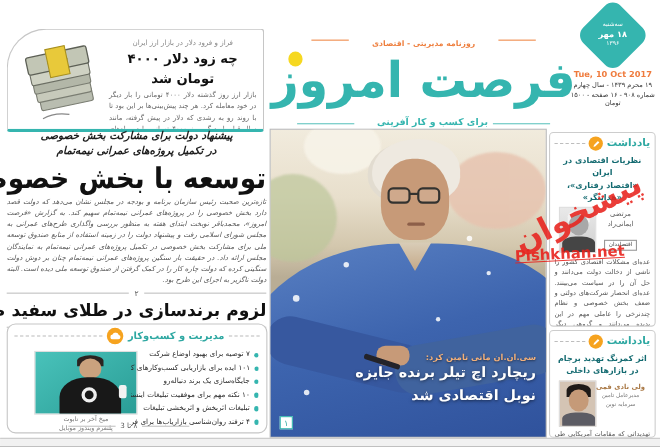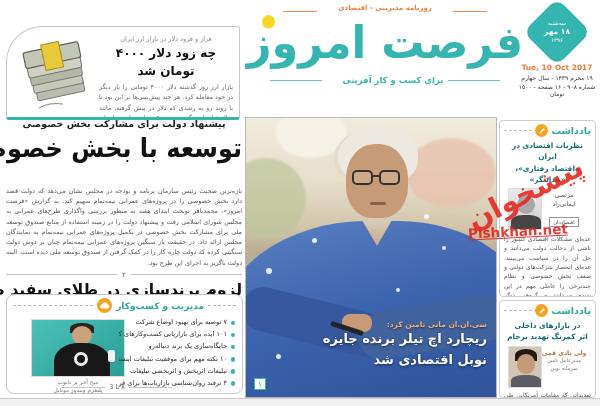--- a/index.html
+++ b/index.html
@@ -18,21 +18,21 @@
     border-radius:36px 3px 3px 3px; background:#fff; overflow:hidden;
   }
   .dollar-art { position:absolute; left:14px; top:7px; width:76px; height:80px; }
   .dollar-text { position:absolute; right:6px; top:7px; width:134px; text-align:center; }
   .kicker-xs { font-size:6.5px; color:#888; line-height:1.6; }
   .dollar-headline { font-size:12px; font-weight:bold; color:#101010; line-height:1.5; }
   .body-xs { font-size:6.3px; color:#666; text-align:justify; line-height:1.6; margin-top:2px; }
 
   
   .masthead { left:242px; top:4px; width:286px; text-align:center; }
-  .mh-kicker { display:flex; align-items:flex-end; gap:21px; justify-content:center; }
+  .mh-kicker { display:flex; align-items:flex-start; gap:21px; justify-content:center;margin-top:32px; }
   .mh-kicker .rule { width:34px; height:1px; background:#ef8a4a; }
   .mh-kicker .txt { font-size:7px; color:#ee7f3e; font-weight:bold; }
   .mh-title {
     position:relative; font-size:43px; font-weight:bold; color:#35b5af;
     line-height:60px; height:62px; white-space:nowrap; transform:scaleY(1.04);
   }
   .mh-dot { position:absolute; left:20px; top:4px; width:13px; height:13px;
     border-radius:50%; background:#f6d821; }
   .mh-tagline { display:flex; align-items:center; gap:5px; justify-content:center; margin-top:1px; }
   .mh-tagline .rule { width:52px; height:1px; background:#63c5c0; }
@@ -53,24 +53,24 @@
   .hijri { position:absolute; top:68px; width:100%; font-size:6px; color:#333; }
   .issue { position:absolute; top:77px; width:100%; font-size:6px; color:#333; }
   .website {
     position:absolute; top:87px; left:2px; right:2px; border:1px solid #35b5af;
     outline:1px solid #bfe7e5; color:#2ea8a2; font-weight:bold; font-size:7.5px;
     padding:2px 0 3px; direction:ltr; background:#fdfdfd;
   }
 
   
   .lead-col { left:6px; top:117px; width:236px; text-align:center; }
-  .lead-kicker { font-size:9.5px; font-weight:bold; color:#1c1c1c; line-height:1.45; }
+  .lead-kicker { font-size:9.5px; font-weight:bold; color:#1c1c1c; line-height:1.45;font-style:italic; }
   .lead-headline { font-size:24px; font-weight:bold; color:#111; white-space:nowrap;
     margin-top:3px; transform:scaleY(1.08); }
-  .lead-body { font-size:6.4px; color:#555; text-align:justify; line-height:1.6; margin-top:24px; }
+  .lead-body { font-size:6.4px; color:#555; text-align:justify; line-height:1.6; margin-top:2px;font-style:italic; }
   .sep { display:flex; align-items:center; gap:5px; margin-top:3px; }
   .sep .rule { flex:1; height:1px; background:#c0c0c0; }
   .sep .num { font-size:7px; color:#555; }
   .textile-kicker { font-size:8px; font-weight:bold; color:#333; margin-top:4px; }
   .textile-headline { font-size:15.5px; font-weight:bold; color:#101010; margin-top:2px; white-space:nowrap; }
 
   
   .biz-box { left:6px; top:294px; width:237px; height:100px;
     border:1px solid #c6c6c6; border-radius:8px; background:#fff; }
   .biz-head { position:absolute; top:3px; left:6px; right:6px; display:flex; align-items:center; gap:4px; }
@@ -220,20 +220,21 @@
         <div class="d-year">۱۳۹۶</div>
       </div>
     </div>
     <div class="greg">Tue, 10 Oct 2017</div>
     <div class="hijri">۱۹ محرم ۱۴۳۹ - سال چهارم</div>
     <div class="issue">شماره ۹۰۸ - ۱۶ صفحه - ۱۵۰۰ تومان</div>
   </div>
 
   <div class="abs lead-col">
     <div class="lead-kicker">پیشنهاد دولت برای مشارکت بخش خصوصی</div>
+    <div class="lead-kicker">در تکمیل پروژه‌های عمرانی نیمه‌تمام</div>
     <div class="lead-headline">توسعه با بخش خصوصی</div>
     <div class="lead-body">تازه‌ترین صحبت رئیس سازمان برنامه و بودجه در مجلس نشان می‌دهد که دولت قصد دارد بخش خصوصی را در پروژه‌های عمرانی نیمه‌تمام سهیم کند. به گزارش «فرصت امروز»، محمدباقر نوبخت ابتدای هفته به منظور بررسی واگذاری طرح‌های عمرانی به مجلس شورای اسلامی رفت و پیشنهاد دولت را در زمینه استفاده از منابع صندوق توسعه ملی برای مشارکت بخش خصوصی در تکمیل پروژه‌های عمرانی نیمه‌تمام به نمایندگان مجلس ارائه داد. در حقیقت بار سنگین پروژه‌های عمرانی نیمه‌تمام چنان بر دوش دولت سنگینی کرده که دولت چاره کار را در کمک گرفتن از صندوق توسعه ملی دیده است. البته دولت ناگزیر به اجرای این طرح بود.</div>
     <div class="sep">
       <span class="rule"></span>
       <span class="num">۲</span>
       <span class="rule"></span>
     </div>
     <div class="textile-headline">لزوم برندسازی در طلای سفید صنعت</div>
     <div class="sep">
       <span class="rule"></span>
@@ -345,22 +346,22 @@
     <div class="note-head">
       <span class="note-label">یادداشت</span>
       <span class="note-icon">
         <svg width="8" height="8" viewBox="0 0 12 12">
             <path d="M2.2 9.8l.7-2.6 5.3-5.3 1.9 1.9-5.3 5.3-2.6.7z" fill="#fff"></path>
           </svg>
       </span>
       <span class="rule"></span>
     </div>
     <div class="note-title">
+      <div>اثر کمرنگ تهدید برجام</div>
       <div>در بازارهای داخلی</div>
-      <div>اثر کمرنگ تهدید برجام</div>
     </div>
     <div class="author-row" style="height:42px;">
       <div class="a-photo clr">
         <div class="c-hair"></div>
         <div class="c-head"></div>
         <div class="c-body"></div>
       </div>
       <div class="a-meta">
         <div class="a-name2">ولی نادی قمی</div>
         <div class="a-role2">مدیرعامل تامین</div>

